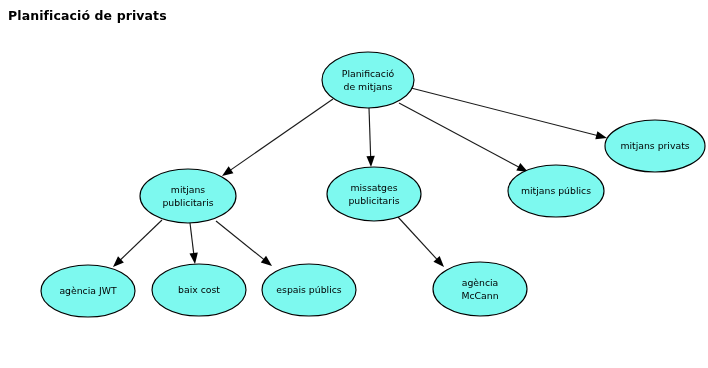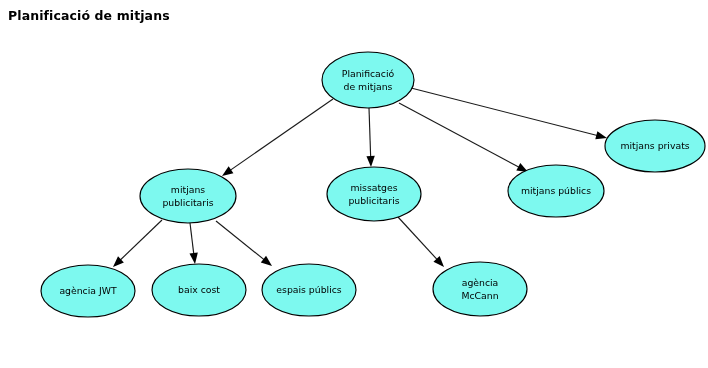--- a/index.html
+++ b/index.html
@@ -48,21 +48,21 @@
     stroke-width: 1.15;
     fill: none;
   }
   .edge-arrow {
     fill: #000000;
   }
 </style>
 </head>
 <body>
 
-<div id="diagram-title">Planificació de mitjans</div>
+<div id="diagram-title">Planificació de privats</div>
 
 <svg id="graph-canvas" viewBox="0 0 708 368" xmlns="http://www.w3.org/2000/svg">
   <g id="edges-layer">
       <line x1="333" y1="99" x2="229.39492976987407" y2="170.8701838533306" class="edge-line"></line>
       <polygon points="222,176 228.64433329473368,166.27925748368503 233.43216169829182,173.1811919355675" class="edge-arrow"></polygon>
       <line x1="369" y1="108" x2="370.69509038900816" y2="158.0051664757415" class="edge-line"></line>
       <polygon points="371,167 366.4297437196893,156.148605733258 374.824921675664,155.86402342966565" class="edge-arrow"></polygon>
       <line x1="399" y1="103" x2="520.0639382225878" y2="167.75512974696554" class="edge-line"></line>
       <polygon points="528,172 516.3194294873024,170.51532074241692 520.2813083901344,163.10832975016552" class="edge-arrow"></polygon>
       <line x1="411" y1="88" x2="598.2792869638525" y2="135.77532830710524" class="edge-line"></line>

